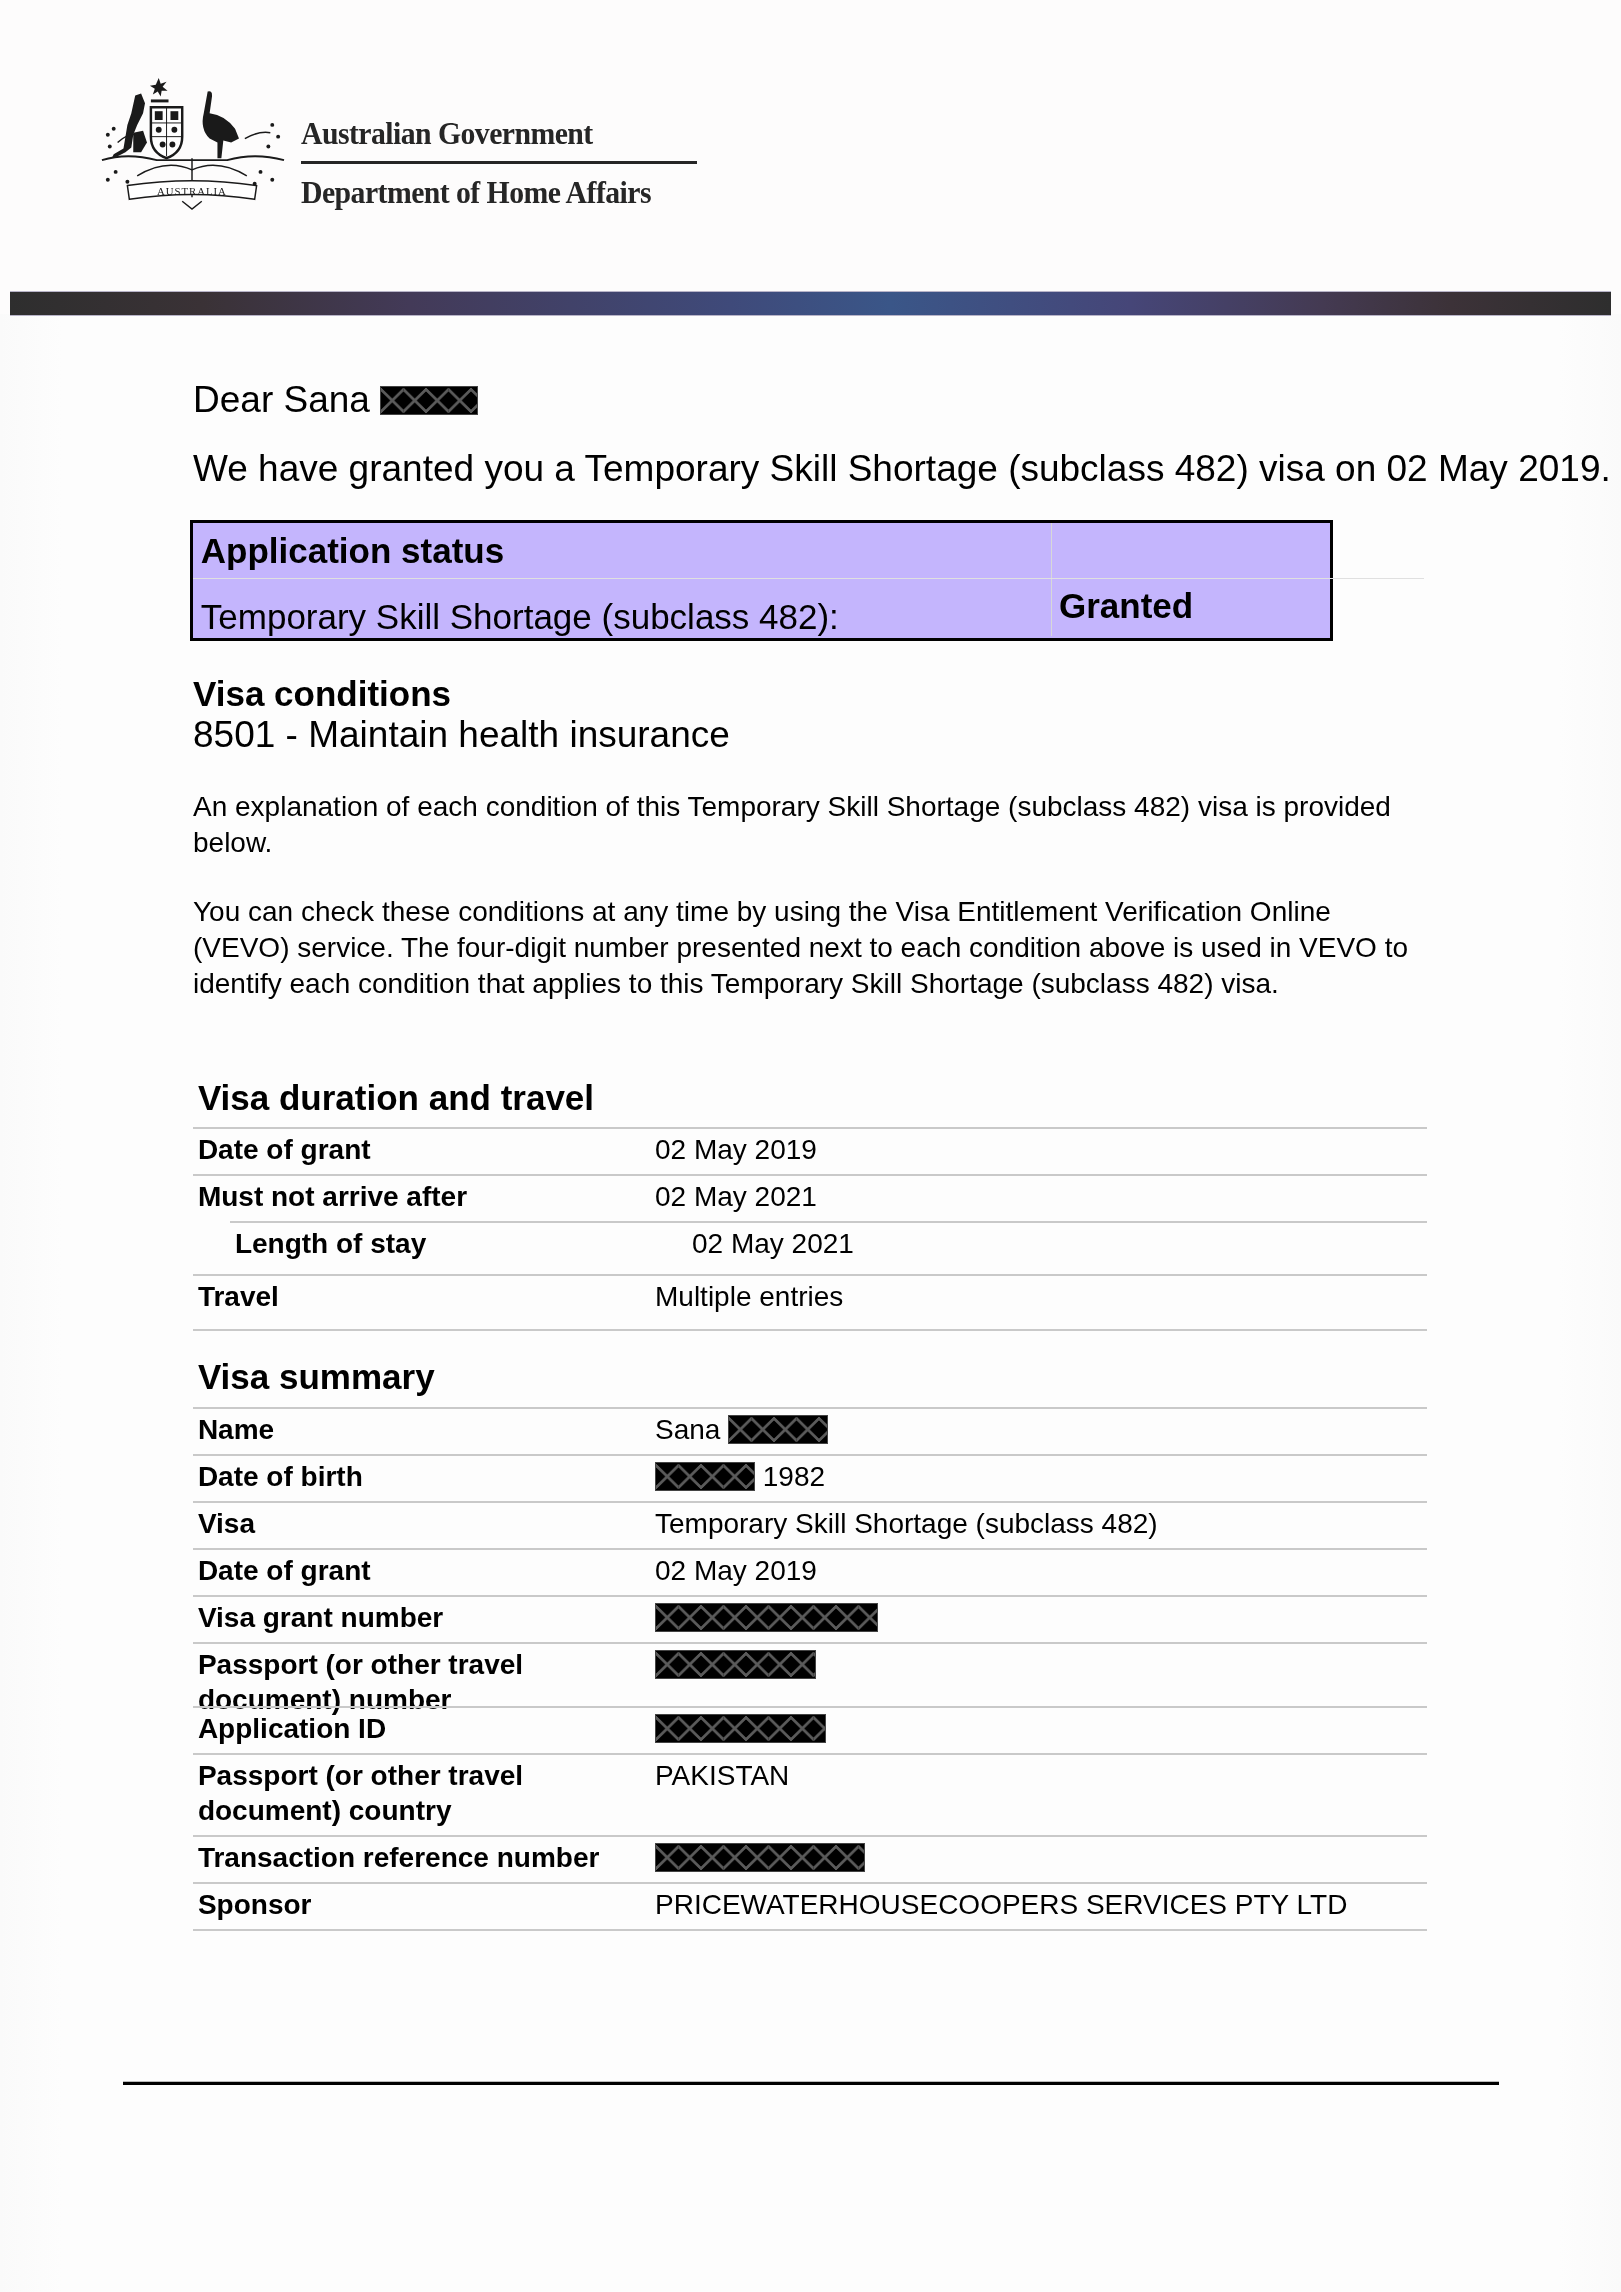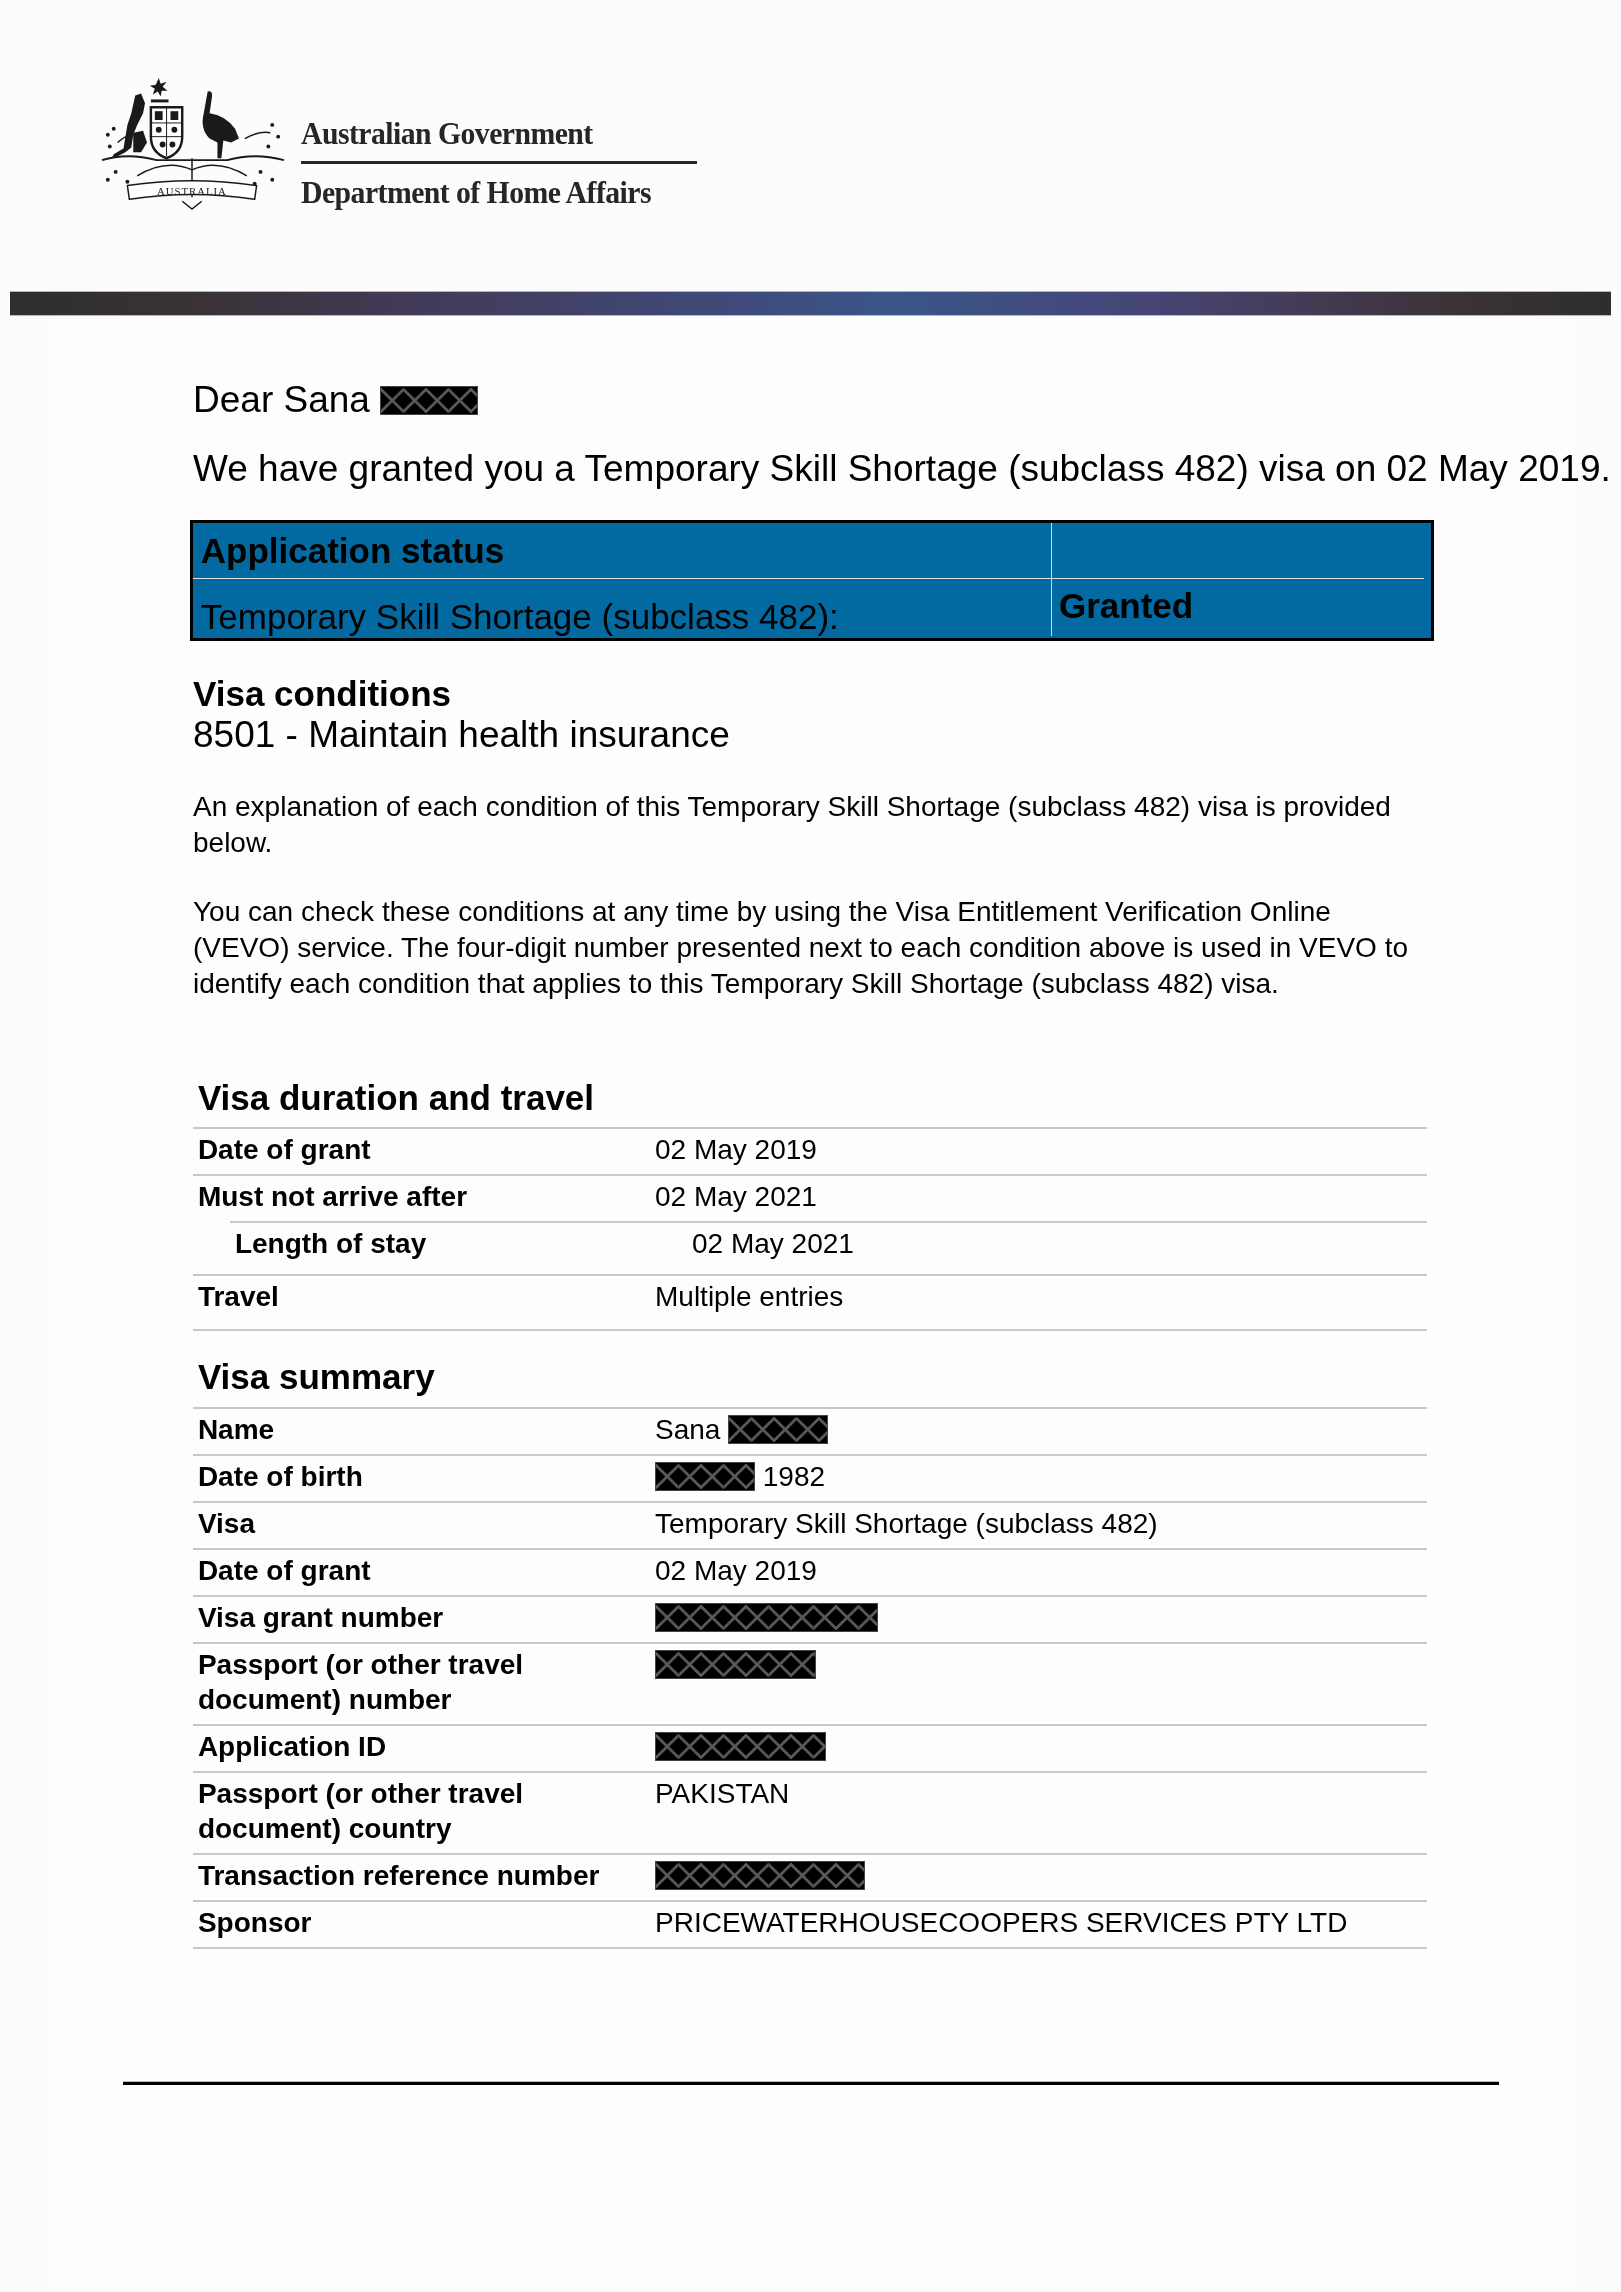--- a/index.html
+++ b/index.html
@@ -39,22 +39,22 @@
     background-image:
       linear-gradient(45deg, transparent 46%, #5a5a5a 46%, #5a5a5a 54%, transparent 54%),
       linear-gradient(-45deg, transparent 46%, #5a5a5a 46%, #5a5a5a 54%, transparent 54%);
     background-size: 22.5px 26.5px;
     border: 1px solid #444;
     margin-top: -3.9px;
   }
 
   
   .status-box {
-    position: absolute; left: 190px; top: 520px; width: 1244px; height: 121px;
-    box-sizing: border-box; border: 3.9px solid #000; background: #0369a1;
+    position: absolute; left: 190px; top: 520px; width: 1143px; height: 121px;
+    box-sizing: border-box; border: 3.9px solid #000; background: #c4b5fd;
   }
   .status-box .divider-v { position: absolute; left: 858px; top: 0; width: 1px; height: 113px; background: #d8d8d8; }
   .status-box .divider-h { position: absolute; left: 0; top: 55px; width: 1231px; height: 1px; background: #e0e0e0; }
   .status-title { position: absolute; left: 7.8px; top: 5.9px; font-size: 35px; font-weight: bold; line-height: 43px; }
   .status-visa { position: absolute; left: 7.8px; top: 61px; font-size: 35px; line-height: 43px; margin-top: 11px; }
   .status-value { position: absolute; left: 866px; top: 61px; font-size: 35px; font-weight: bold; line-height: 43px; }
 
   
   .kv-table { position: absolute; left: 193px; width: 1234px; }
   .kv-row {
@@ -194,21 +194,21 @@
   <div class="kv-row" style="height:47px;">
     <div class="kv-label">Date of grant</div>
     <div class="kv-value">02 May 2019</div>
   </div>
   <div class="kv-row" style="height:47px;">
     <div class="kv-label">Visa grant number</div>
     <div class="kv-value">
       <span class="redact" style="width:221px;"></span>
     </div>
   </div>
-  <div class="kv-row" style="height:82px;">
+  <div class="kv-row" style="height:64px;">
     <div class="kv-label">Passport (or other travel document) number</div>
     <div class="kv-value">
       <span class="redact" style="width:159px;"></span>
     </div>
   </div>
   <div class="kv-row" style="height:47px;">
     <div class="kv-label">Application ID</div>
     <div class="kv-value">
       <span class="redact" style="width:169px;"></span>
     </div>

